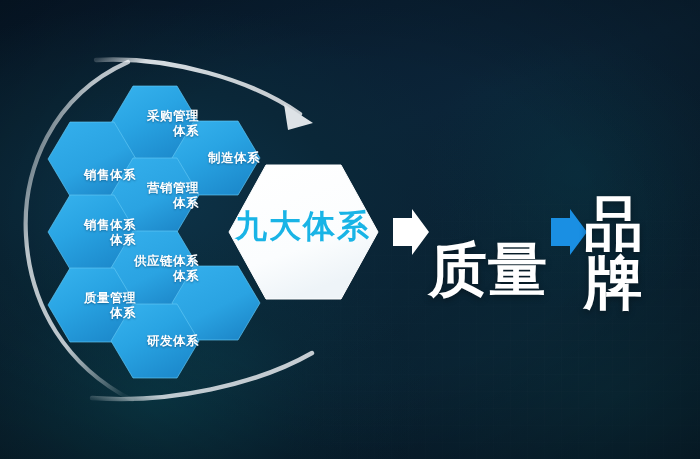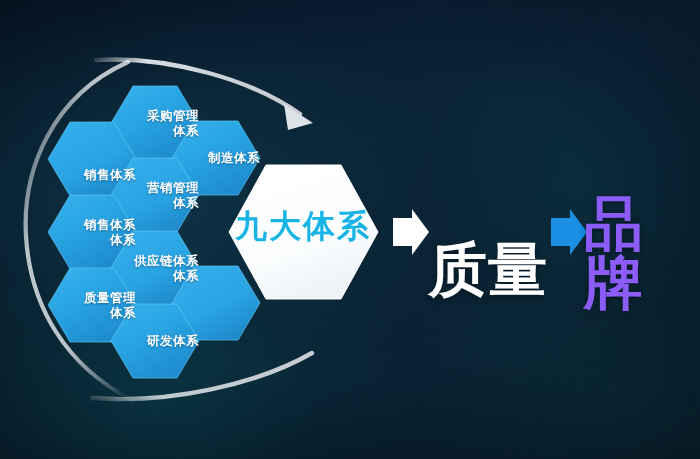--- a/index.html
+++ b/index.html
@@ -100,21 +100,21 @@
     font-weight: bold;
     letter-spacing: 1px;
     line-height: 1;
     text-shadow: 0 2px 6px rgba(0,0,0,0.35);
     margin-top: 46px;
   }
   .word-brand {
     position: absolute;
     left: 584px;
     top: 194px;
-    color: #8b5cf6;
+    color: #ffffff;
     font-size: 59px;
     font-weight: bold;
     letter-spacing: 1px;
     line-height: 1;
     text-shadow: 0 2px 6px rgba(0,0,0,0.35);
   }
 </style>
 </head>
 <body>
 

